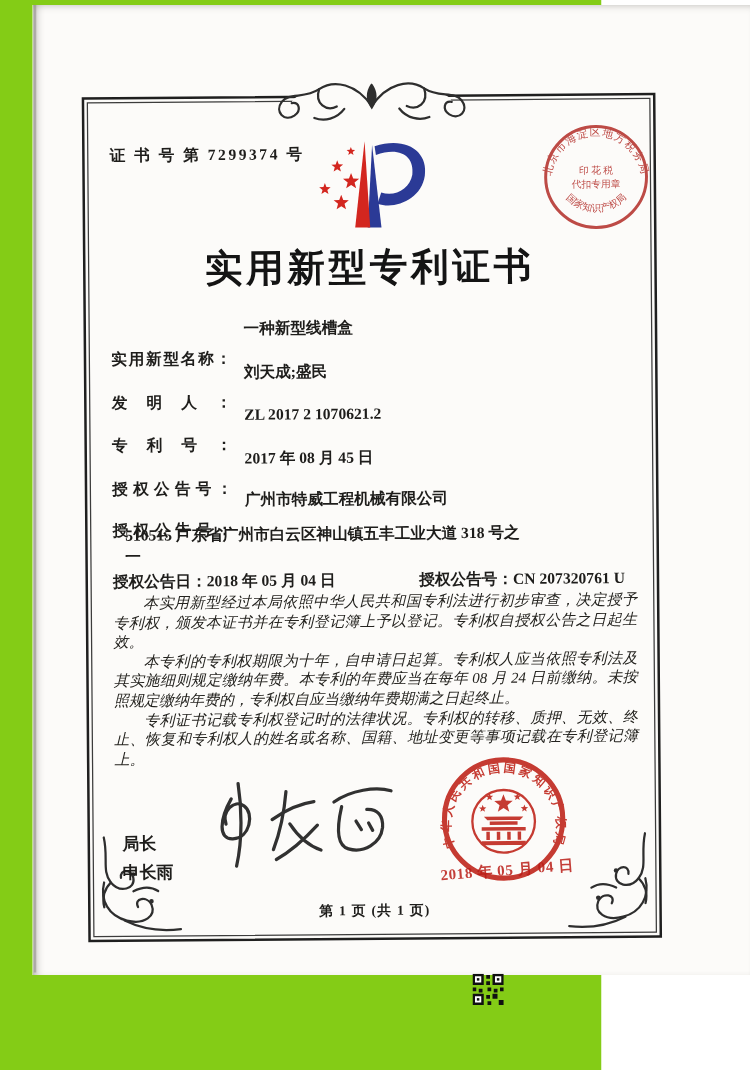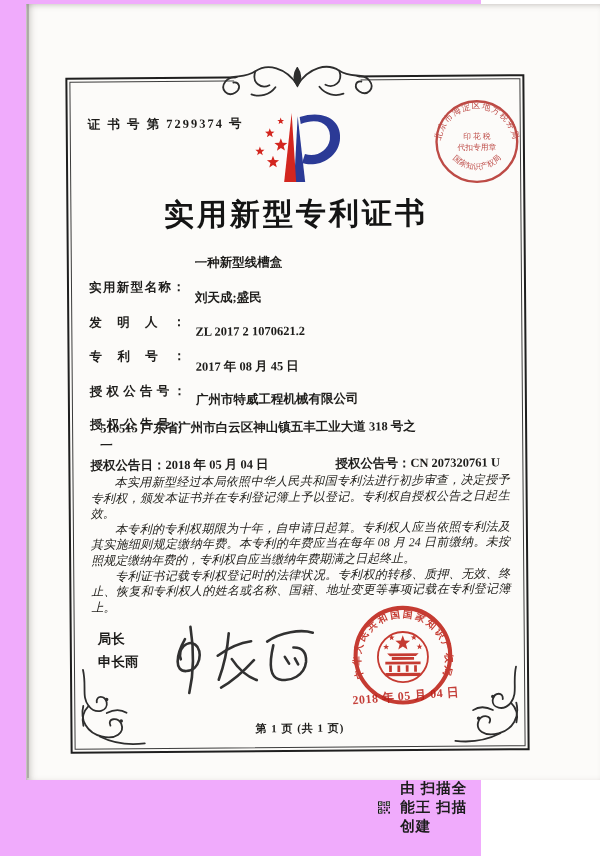--- a/index.html
+++ b/index.html
@@ -1,36 +1,36 @@
 <!DOCTYPE html>
 <html><head>
 <meta charset="utf-8">
 <style>
   html,body{margin:0;padding:0;background:#ffffff;width:600px;height:856px;overflow:hidden;}
   body{font-family:"Liberation Serif","DejaVu Serif",serif;color:#1e1d1b;-webkit-font-smoothing:antialiased;}
-  .stage{position:relative;width:481px;height:856px;background:#f0abfc;}
+  .stage{position:relative;width:481px;height:856px;background:#84cc16;}
   
   .paper{position:absolute;left:26px;top:4px;width:574px;height:776px;background:#fcfbf9;
          box-shadow:inset 7px 0 8px -5px rgba(70,64,58,.45), inset 0 5px 6px -4px rgba(70,64,58,.22);}
   .paper-edge{position:absolute;left:27px;top:4px;width:2px;height:774px;background:#8f8c87;opacity:.55;}
   
   .page{position:absolute;left:68px;top:76px;width:455px;height:672px;border:2.6px solid #1f1f1f;
         transform:rotate(-0.45deg);transform-origin:50% 50%;background:transparent;}
   .page-inner{position:absolute;inset:2px;border:1px solid #3c3c3c;pointer-events:none;}
   .abs{position:absolute;}
   .certno{left:20px;top:37px;font-size:12.5px;font-weight:700;letter-spacing:2px;}
   .title{left:0;top:116px;width:100%;text-align:center;font-size:30px;font-weight:700;letter-spacing:3px;color:#141414;}
   .frow{position:absolute;left:20px;width:422px;display:flex;font-size:12.5px;font-weight:700;line-height:17px;}
   .flabel{width:96px;flex:0 0 96px;text-align:justify;text-align-last:justify;margin-top:24px;}
   .fvalue{margin-left:10px;max-width:316px;}
   .grantrow{position:absolute;left:20px;top:378px;width:430px;font-size:12.5px;font-weight:700;display:flex;}
   .gleft{width:245px;flex:0 0 245px;}
   .paras{position:absolute;left:20px;top:396px;width:419px;font-size:12px;line-height:15.6px;text-align:justify;font-style:italic;color:#24231f;}
   .paras p{margin:0;text-indent:2em;}
-  .signer{position:absolute;left:26px;top:548px;font-size:13.5px;font-weight:700;line-height:23px;}
+  .signer{position:absolute;left:26px;top:584px;font-size:13.5px;font-weight:700;line-height:23px;}
   .sig{position:absolute;left:92px;top:542px;}
   .stamp-top{position:absolute;left:365px;top:21px;width:88px;height:88px;opacity:.88;}
   .stamp-bottom{position:absolute;left:280px;top:527px;width:102px;height:102px;opacity:.9;}
   .stamp-date{position:absolute;left:280px;top:609px;width:160px;font-size:12px;font-weight:700;
               color:rgba(186,28,22,.85);letter-spacing:.5px;transform:rotate(-4deg);}
   .pagenum{position:absolute;left:0;top:643px;width:100%;text-align:center;font-size:11px;font-weight:700;letter-spacing:1px;}
   .logo{position:absolute;left:180px;top:30px;width:100px;height:82px;}
   .flourish{position:absolute;left:142px;top:-17px;width:176px;height:46px;}
   .corner{position:absolute;width:72px;height:84px;bottom:1px;}
   .corner.left{left:2px;}
@@ -232,15 +232,14 @@
           <rect x="17" y="12" width="3" height="3"></rect>
         <rect x="22" y="11" width="3" height="3"></rect>
           <rect x="11" y="17" width="3" height="3"></rect>
         <rect x="16" y="16" width="4" height="4"></rect>
           <rect x="21" y="21" width="4" height="4"></rect>
         <rect x="12" y="22" width="3" height="3"></rect>
           <rect x="0" y="11" width="3" height="3"></rect>
           <rect x="5" y="12" width="3" height="3"></rect>
       </g>
     </svg>
-    <span class="wm-text">由 扫描全能王 扫描创建</span>
   </div>
 </div>
 
 </body></html>

